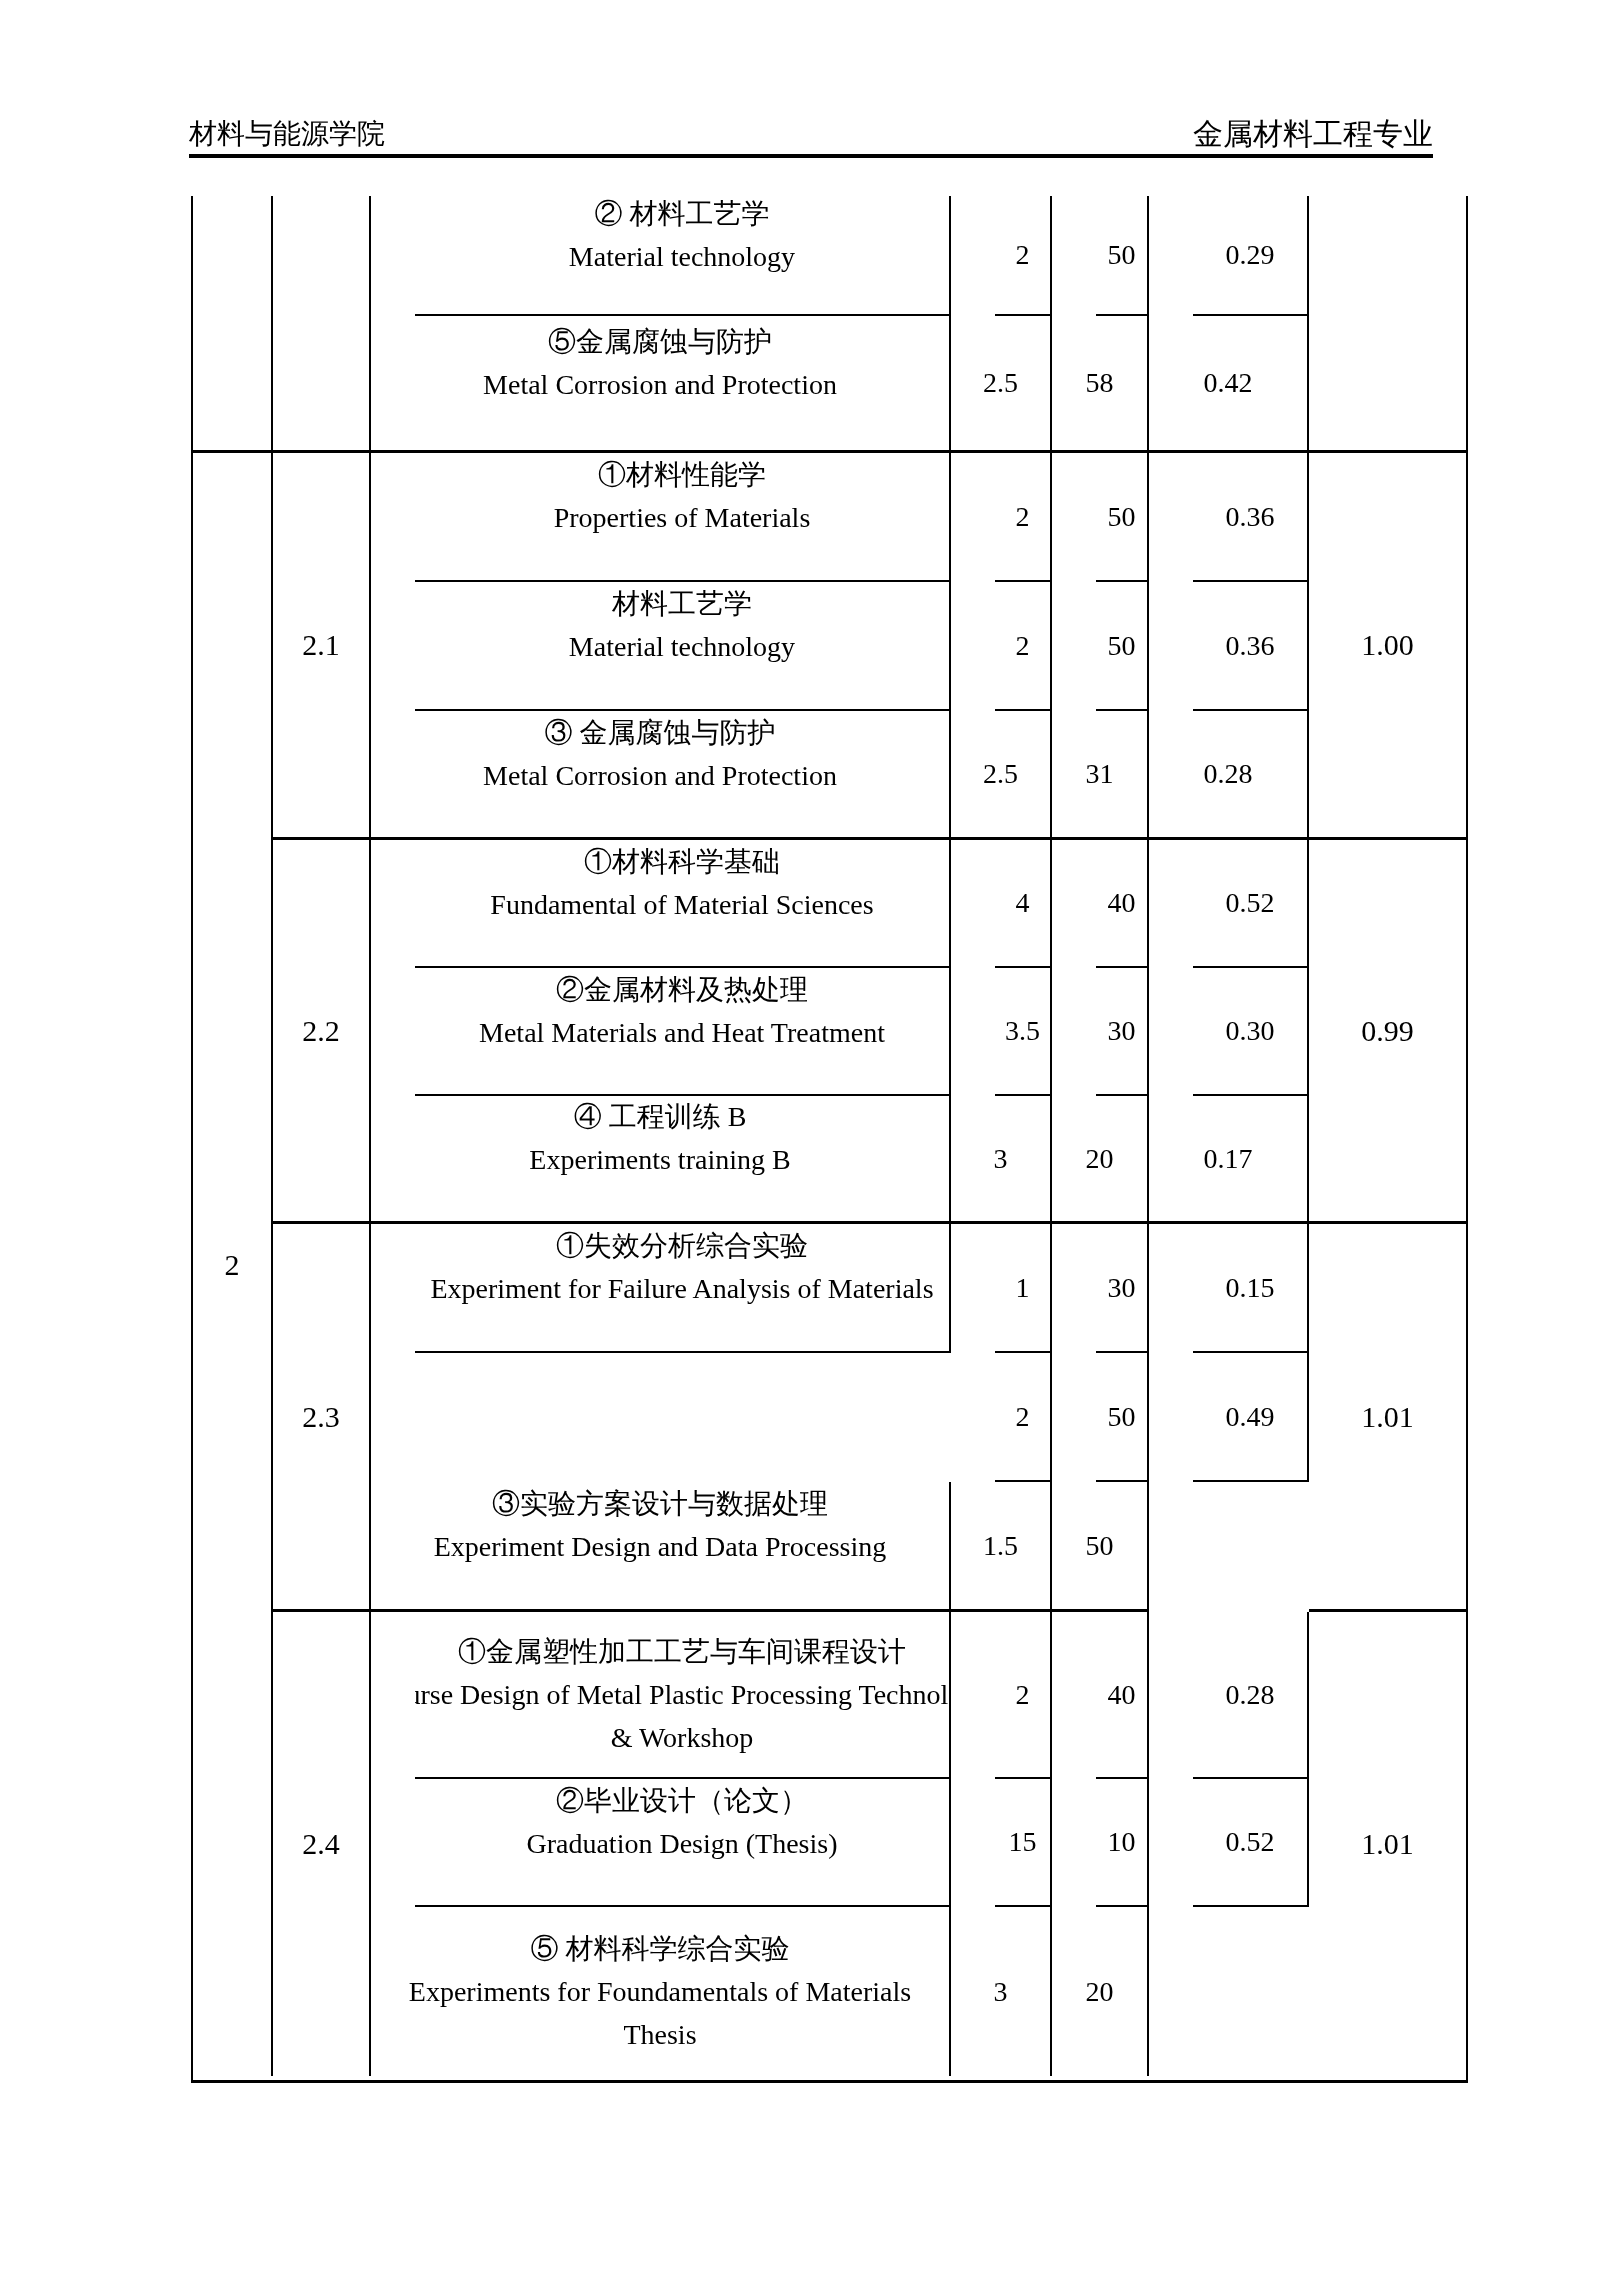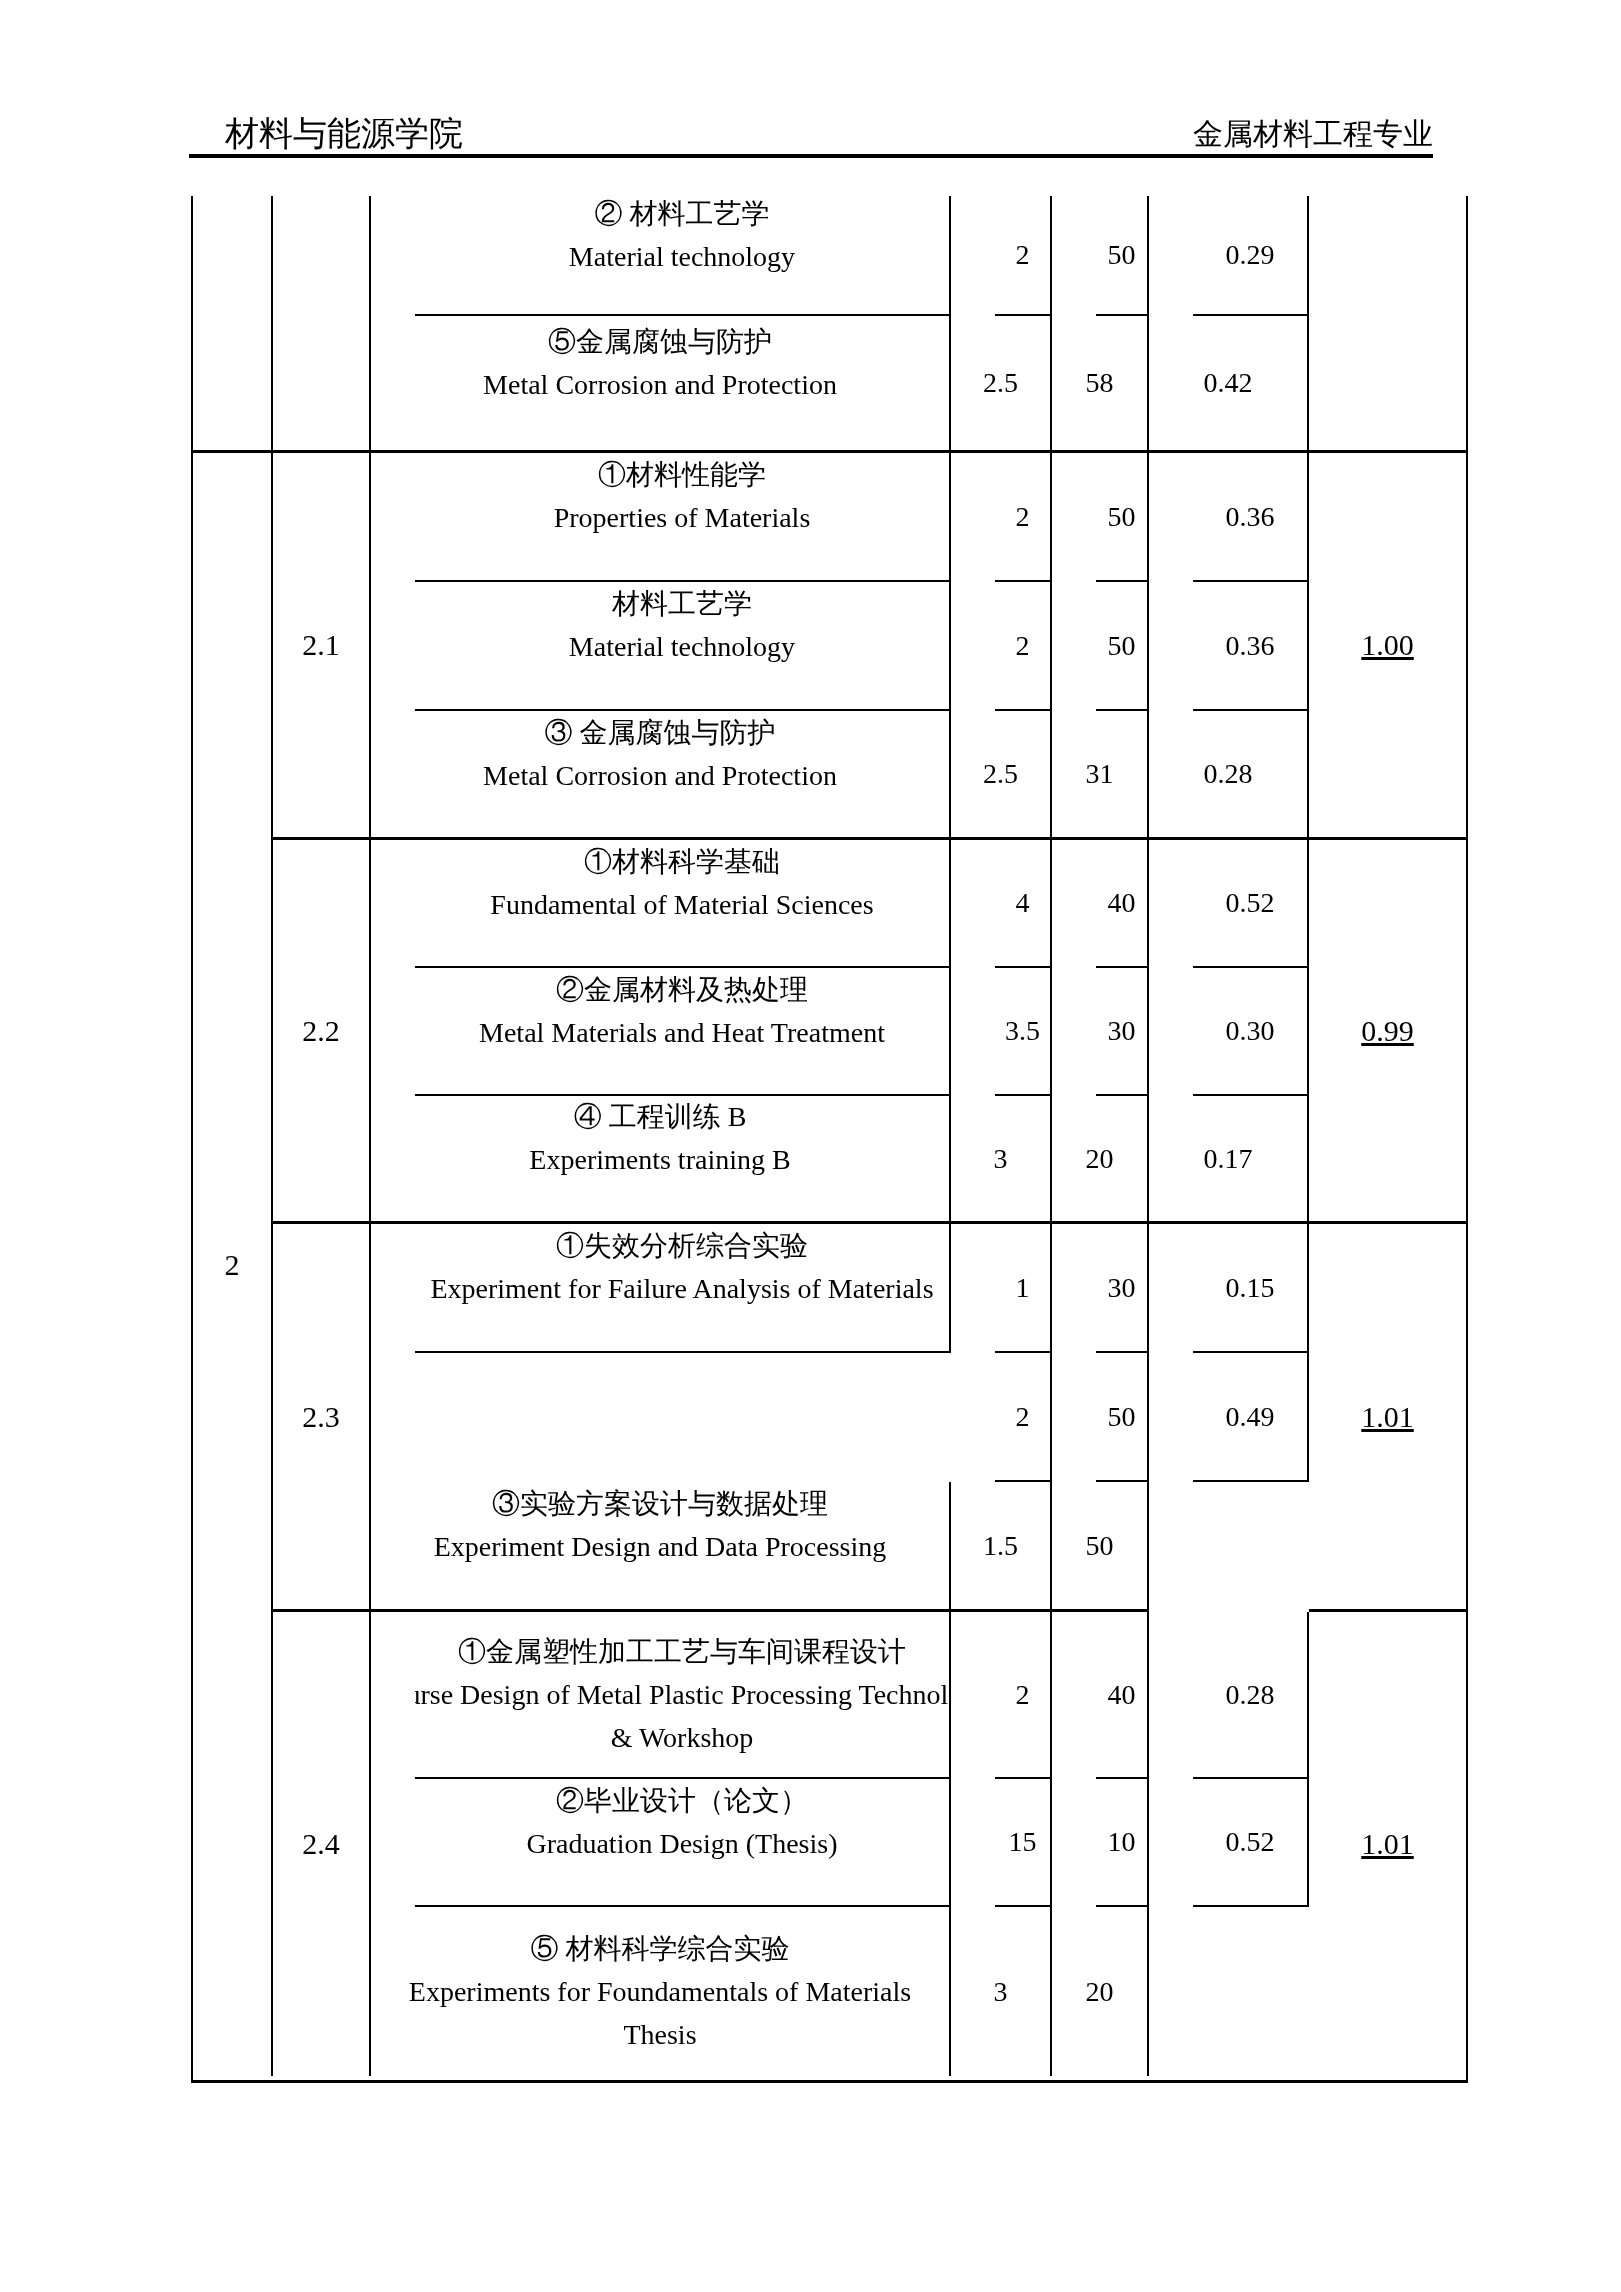--- a/index.html
+++ b/index.html
@@ -6,21 +6,21 @@
   .page{
     position:relative;
     width:1621px;height:2293px;
     background:#ffffff;
     font-family:"Liberation Serif","DejaVu Serif",serif;
     color:#000;
     overflow:hidden;
   }
   .hdr-left{
     position:absolute;left:189px;top:116px;
-    font-size:34px;line-height:35px;white-space:nowrap;margin-left:36px;
+    font-size:28px;line-height:35px;white-space:nowrap;
   }
   .hdr-right{
     position:absolute;right:188px;top:116px;
     font-size:30px;line-height:35px;white-space:nowrap;
   }
   .hdr-rule{
     position:absolute;left:189px;top:154px;
     width:1244px;height:3.9px;background:#000;
   }
   .curriculum-table{
@@ -36,21 +36,21 @@
   }
   .cell{
     box-sizing:border-box;
     border-right:2px solid #000;
     display:flex;flex-direction:column;
     align-items:center;justify-content:center;
     text-align:center;
     font-size:28px;
     overflow:hidden;
   }
-  .noR{border-right:none;text-decoration:underline;}
+  .noR{border-right:none;}
   .hdiv{border-bottom:2.9px solid #000;margin-left:44px;}
   .sdiv{border-bottom:3.9px solid #000;}
   .zh,.en{line-height:43px;white-space:nowrap;}
   .b2{padding-bottom:41px;}   
   .big{font-size:30px;}
 </style>
 </head>
 <body>
 
 <div class="page">

